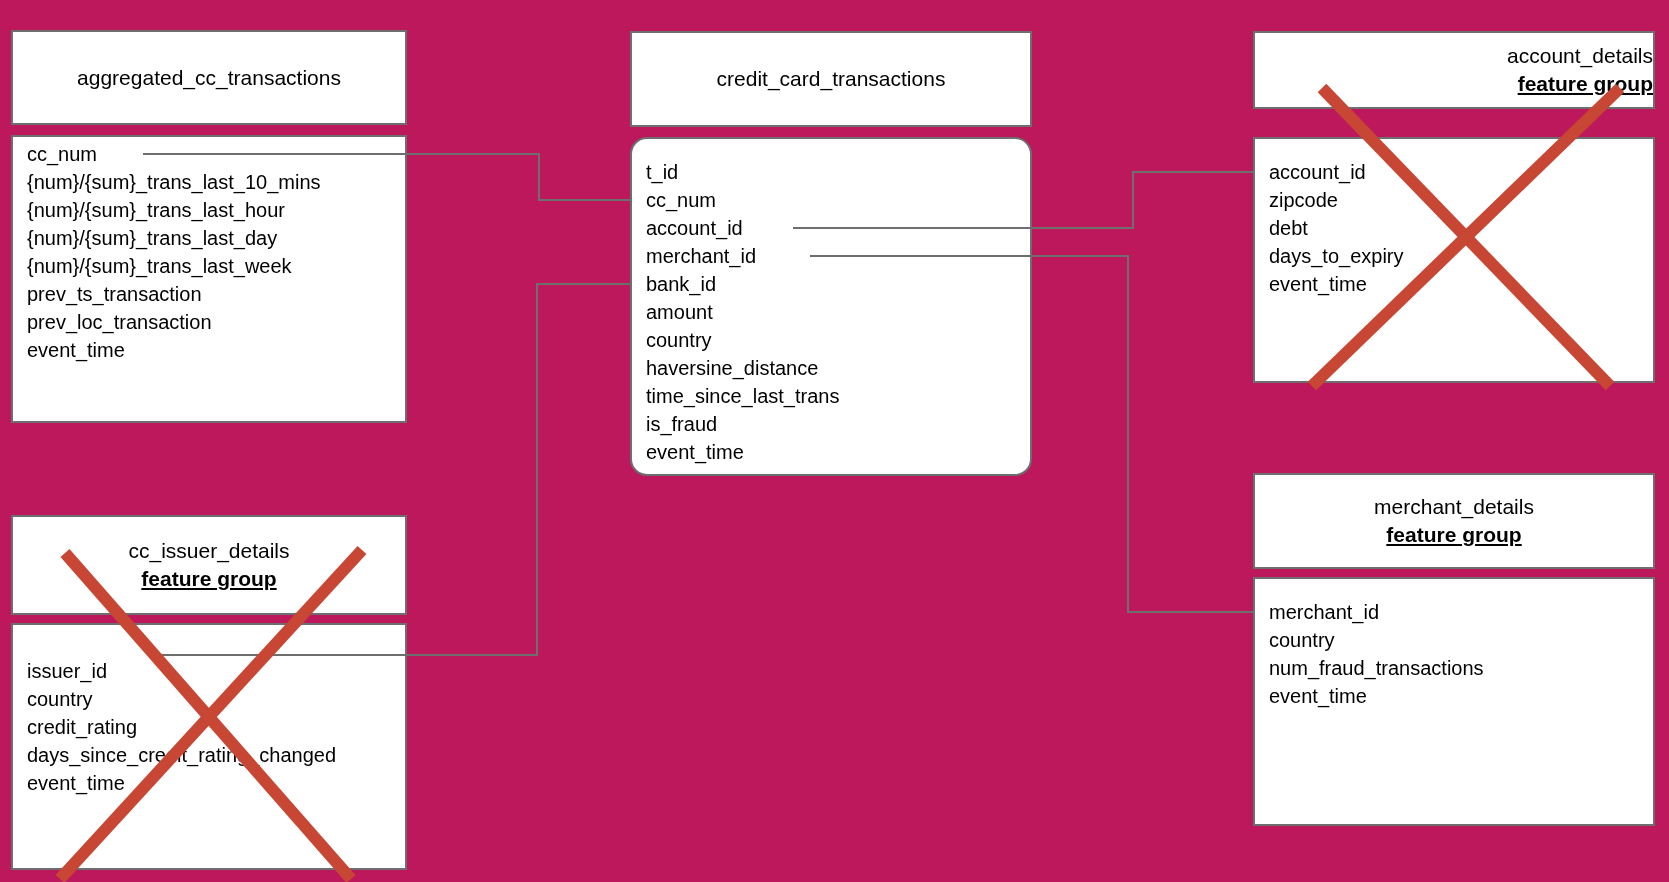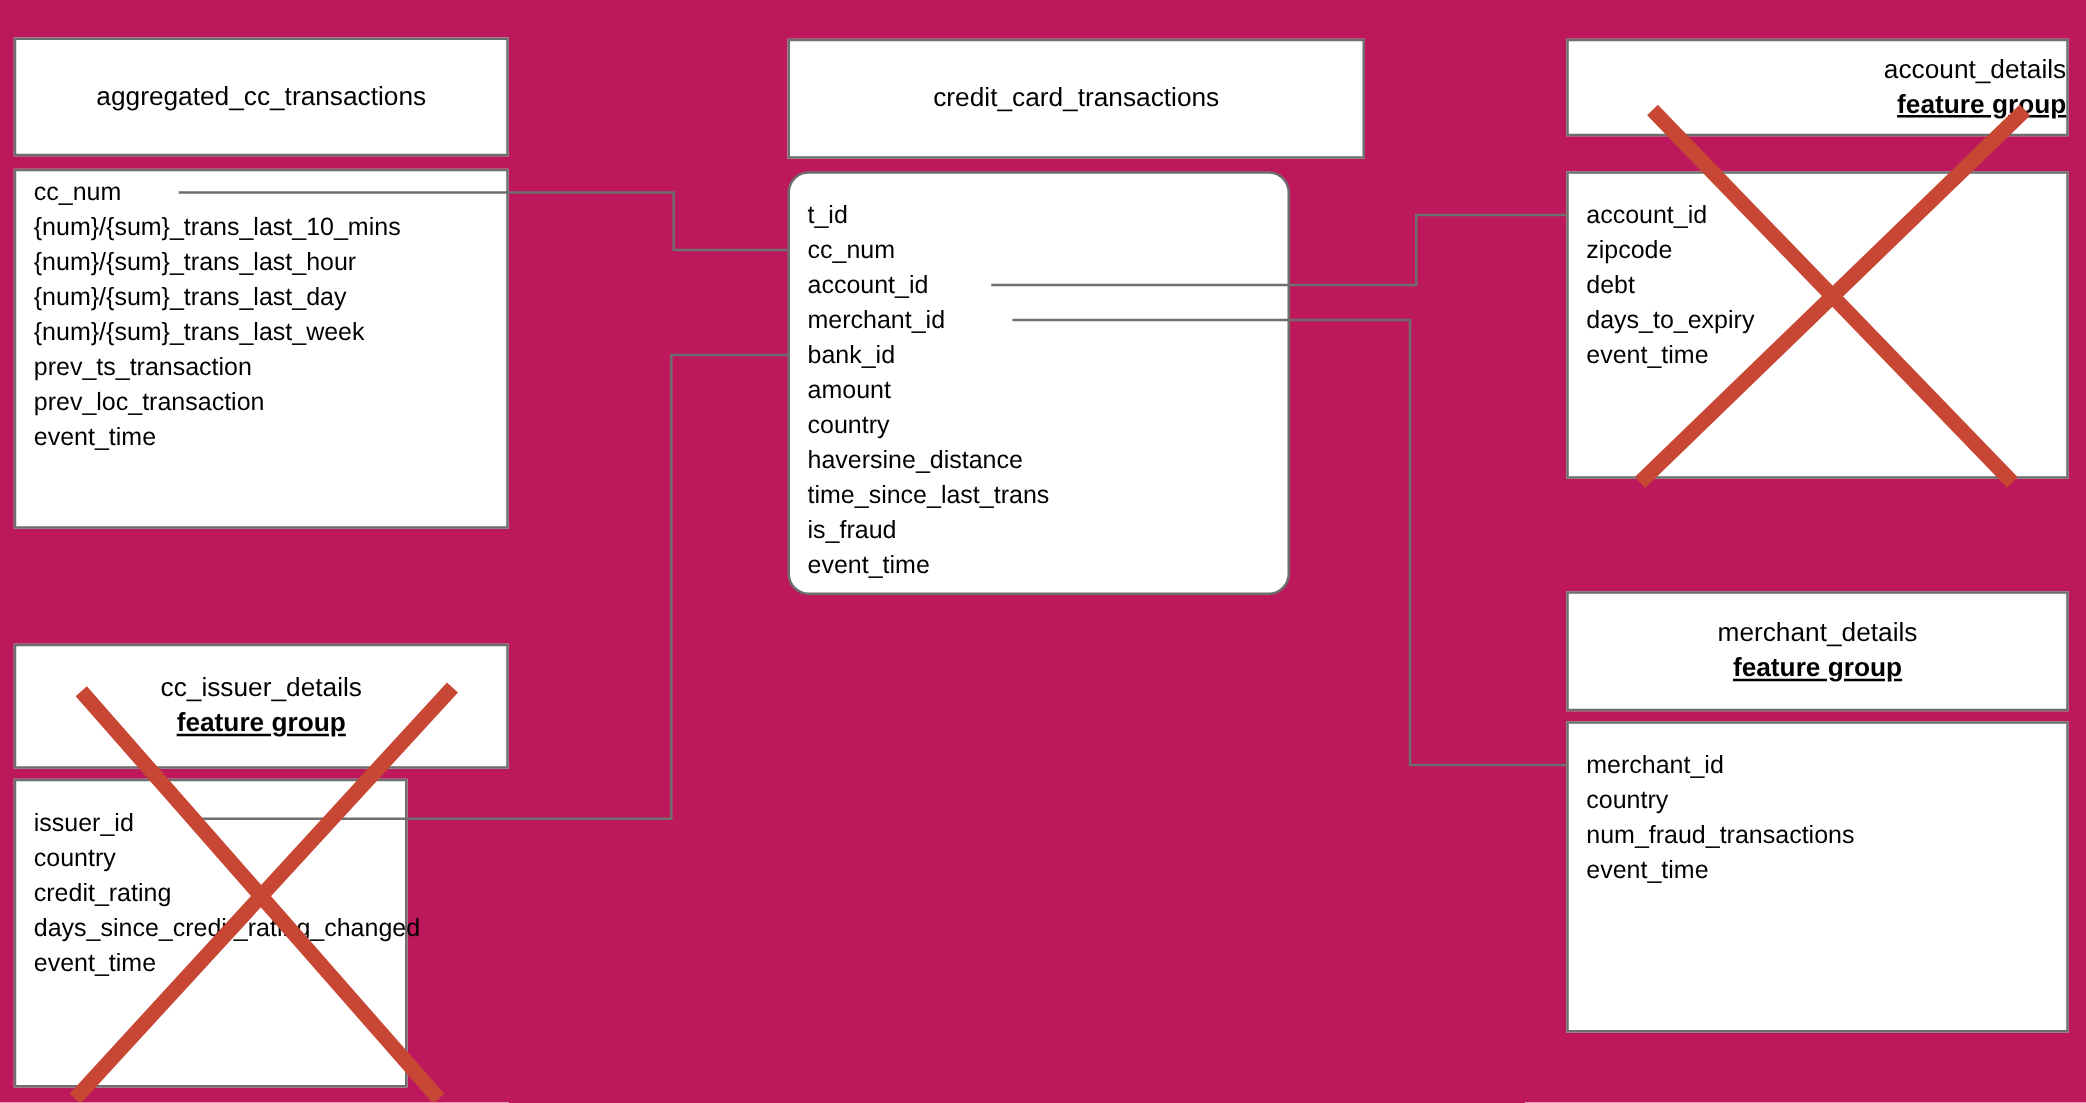--- a/index.html
+++ b/index.html
@@ -62,21 +62,21 @@
       <div class="field-row">cc_num</div>
       <div class="field-row">{num}/{sum}_trans_last_10_mins</div>
       <div class="field-row">{num}/{sum}_trans_last_hour</div>
       <div class="field-row">{num}/{sum}_trans_last_day</div>
       <div class="field-row">{num}/{sum}_trans_last_week</div>
       <div class="field-row">prev_ts_transaction</div>
       <div class="field-row">prev_loc_transaction</div>
       <div class="field-row">event_time</div>
     </div>
 
-  <div class="tbl hdr" style="left:630px; top:31px; width:462px; height:96px;">
+  <div class="tbl hdr" style="left:630px; top:31px; width:402px; height:96px;">
     <div>credit_card_transactions</div>
   </div>
   <div class="tbl fields" style="left:630px; top:137px; width:402px; height:339px; padding-top:19px;border-radius:17px;">
       <div class="field-row">t_id</div>
       <div class="field-row">cc_num</div>
       <div class="field-row">account_id</div>
       <div class="field-row">merchant_id</div>
       <div class="field-row">bank_id</div>
       <div class="field-row">amount</div>
       <div class="field-row">country</div>
@@ -95,21 +95,21 @@
       <div class="field-row">zipcode</div>
       <div class="field-row">debt</div>
       <div class="field-row">days_to_expiry</div>
       <div class="field-row">event_time</div>
     </div>
 
   <div class="tbl hdr" style="left:11px; top:515px; width:396px; height:100px;">
     <div>cc_issuer_details</div>
     <div class="sub">feature group</div>
   </div>
-  <div class="tbl fields" style="left:11px; top:623px; width:315px; height:247px; padding-top:20px;">
+  <div class="tbl fields" style="left:11px; top:623px; width:396px; height:247px; padding-top:32px;">
       <div class="field-row">issuer_id</div>
       <div class="field-row">country</div>
       <div class="field-row">credit_rating</div>
       <div class="field-row">days_since_credit_rating_changed</div>
       <div class="field-row">event_time</div>
     </div>
 
   <div class="tbl hdr" style="left:1253px; top:473px; width:402px; height:96px;justify-content:center;">
     <div>merchant_details</div>
     <div class="sub">feature group</div>

